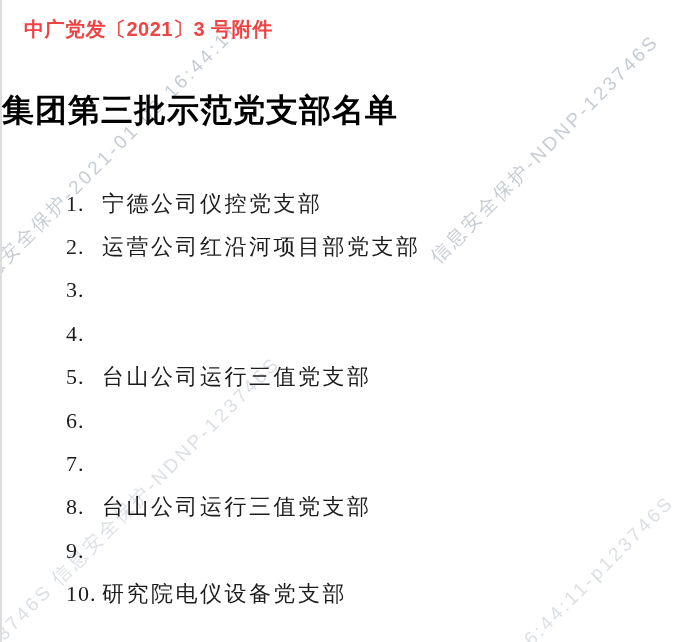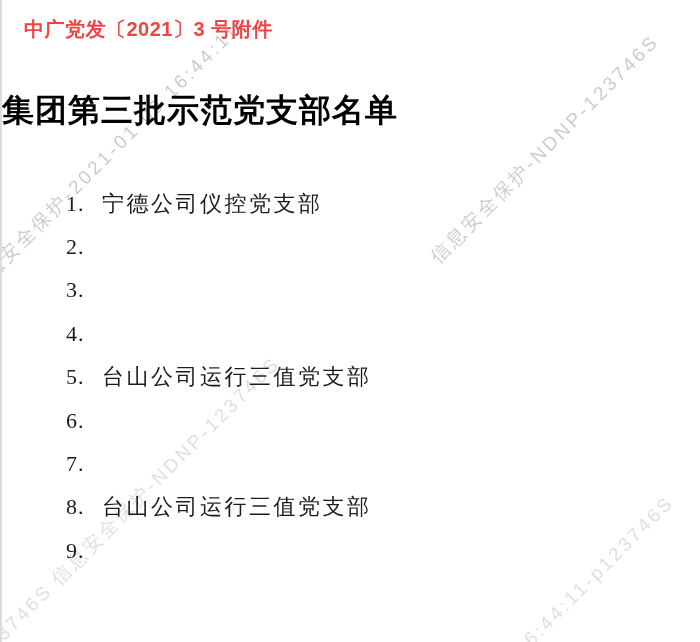--- a/index.html
+++ b/index.html
@@ -86,20 +86,21 @@
 
   <h1 class="title">集团第三批示范党支部名单</h1>
 
   <div class="list">
     <div class="row">
       <span class="num">1.</span>
       <span class="txt">宁德公司仪控党支部</span>
     </div>
     <div class="row">
       <span class="num">2.</span>
+      <span class="txt">运营公司红沿河项目部党支部</span>
     </div>
     <div class="row">
       <span class="num">3.</span>
     </div>
     <div class="row">
       <span class="num">4.</span>
     </div>
     <div class="row">
       <span class="num">5.</span>
       <span class="txt">台山公司运行三值党支部</span>
@@ -110,15 +111,19 @@
     <div class="row">
       <span class="num">7.</span>
     </div>
     <div class="row">
       <span class="num">8.</span>
       <span class="txt">台山公司运行三值党支部</span>
     </div>
     <div class="row">
       <span class="num">9.</span>
     </div>
+    <div class="row">
+      <span class="num">10.</span>
+      <span class="txt">研究院电仪设备党支部</span>
+    </div>
   </div>
 
 </div>
 
 </body></html>

